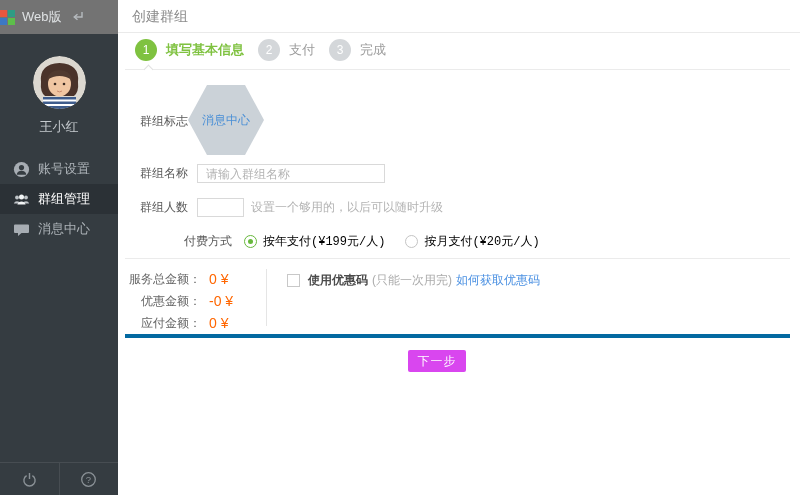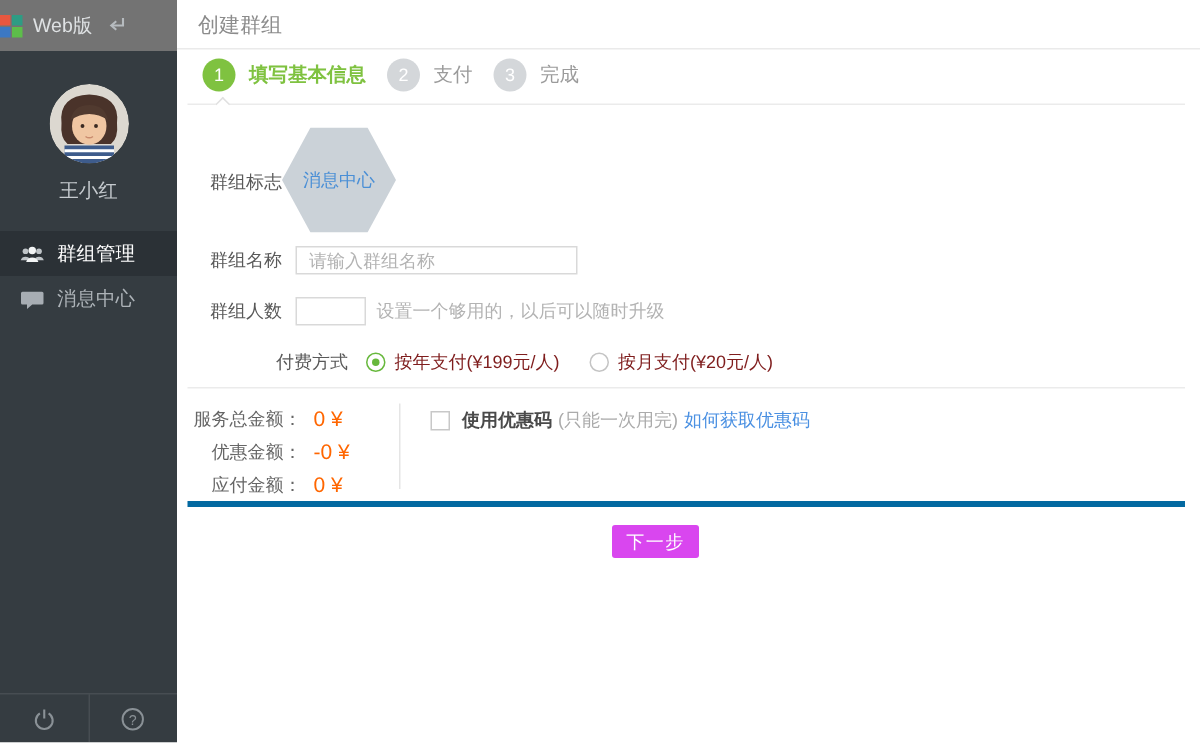--- a/index.html
+++ b/index.html
@@ -83,21 +83,21 @@
   .input-size { width:47px; }
   .hint { margin-left:7px; color:#B3B3B3; font-size:12px; }
 
   .radio-opt { display:flex; align-items:center; cursor:pointer; }
   .radio { width:13px; height:13px; border-radius:50%; border:1px solid #C4C4C4;
     margin-right:6px; position:relative; background:#fff; flex:0 0 13px; }
   .radio.checked { border-color:#67B83C; }
   .radio.checked::after { content:""; position:absolute; left:3px; top:3px;
     width:5px; height:5px; border-radius:50%; background:#67B83C; }
   .radio-opt + .radio-opt { margin-left:20px; }
-  .radio-opt .opt-label { color:#7f1d1d; }
+  .radio-opt .opt-label { color:#000000;font-family:Liberation Mono, monospace; }
   .row-pay .field-label { margin-right:3px;margin-left:44px; }
 
   .summary { position:absolute; left:7px; right:10px; top:258px; height:80px;
     border-top:1px solid #EBEBEB; border-bottom:4px solid #0369a1; }
   .amounts { position:absolute; left:0; top:9px; }
   .amt-row { display:flex; height:22px; align-items:center; }
   .amt-label { width:76px; text-align:right; color:#666; font-size:12px; }
   .amt-value { margin-left:8px; color:#FF6600; font-size:14px; }
   .vdiv { position:absolute; left:141px; top:10px; bottom:8px; width:1px; background:#E5E5E5; }
   .coupon { position:absolute; left:162px; top:13px; display:flex; align-items:center; }
@@ -150,20 +150,28 @@
           <rect x="10" y="41" width="33" height="12" fill="#3E5C8C"></rect>
           <rect x="10" y="43.5" width="33" height="2" fill="#FFFFFF"></rect>
           <rect x="10" y="48" width="33" height="2" fill="#FFFFFF"></rect>
         </g>
       </svg>
     </span>
     <span class="user-name">王小红</span>
   </div>
 
   <nav class="nav">
+    <div class="nav-item">
+      <svg class="ni" viewBox="0 0 17 17">
+        <circle cx="8.5" cy="8.5" r="7.6" fill="#A7ADB3"></circle>
+        <circle cx="8.5" cy="6.6" r="2.6" fill="#353C41"></circle>
+        <path d="M3.6 13.8 a5 5 0 0 1 9.8 0 Z" fill="#353C41"></path>
+      </svg>
+      <span>账号设置</span>
+    </div>
     <div class="nav-item selected">
       <svg class="ni" viewBox="0 0 17 17">
         <circle cx="4" cy="6.5" r="1.9" fill="#BFC4C8"></circle>
         <path d="M0.8 12.5 a3.4 3.4 0 0 1 6.4 0 Z" fill="#BFC4C8"></path>
         <circle cx="13" cy="6.5" r="1.9" fill="#BFC4C8"></circle>
         <path d="M9.8 12.5 a3.4 3.4 0 0 1 6.4 0 Z" fill="#BFC4C8"></path>
         <circle cx="8.5" cy="6" r="2.5" fill="#F2F4F5"></circle>
         <path d="M4.4 13.6 a4.3 4.3 0 0 1 8.2 0 Z" fill="#F2F4F5"></path>
       </svg>
       <span>群组管理</span>

